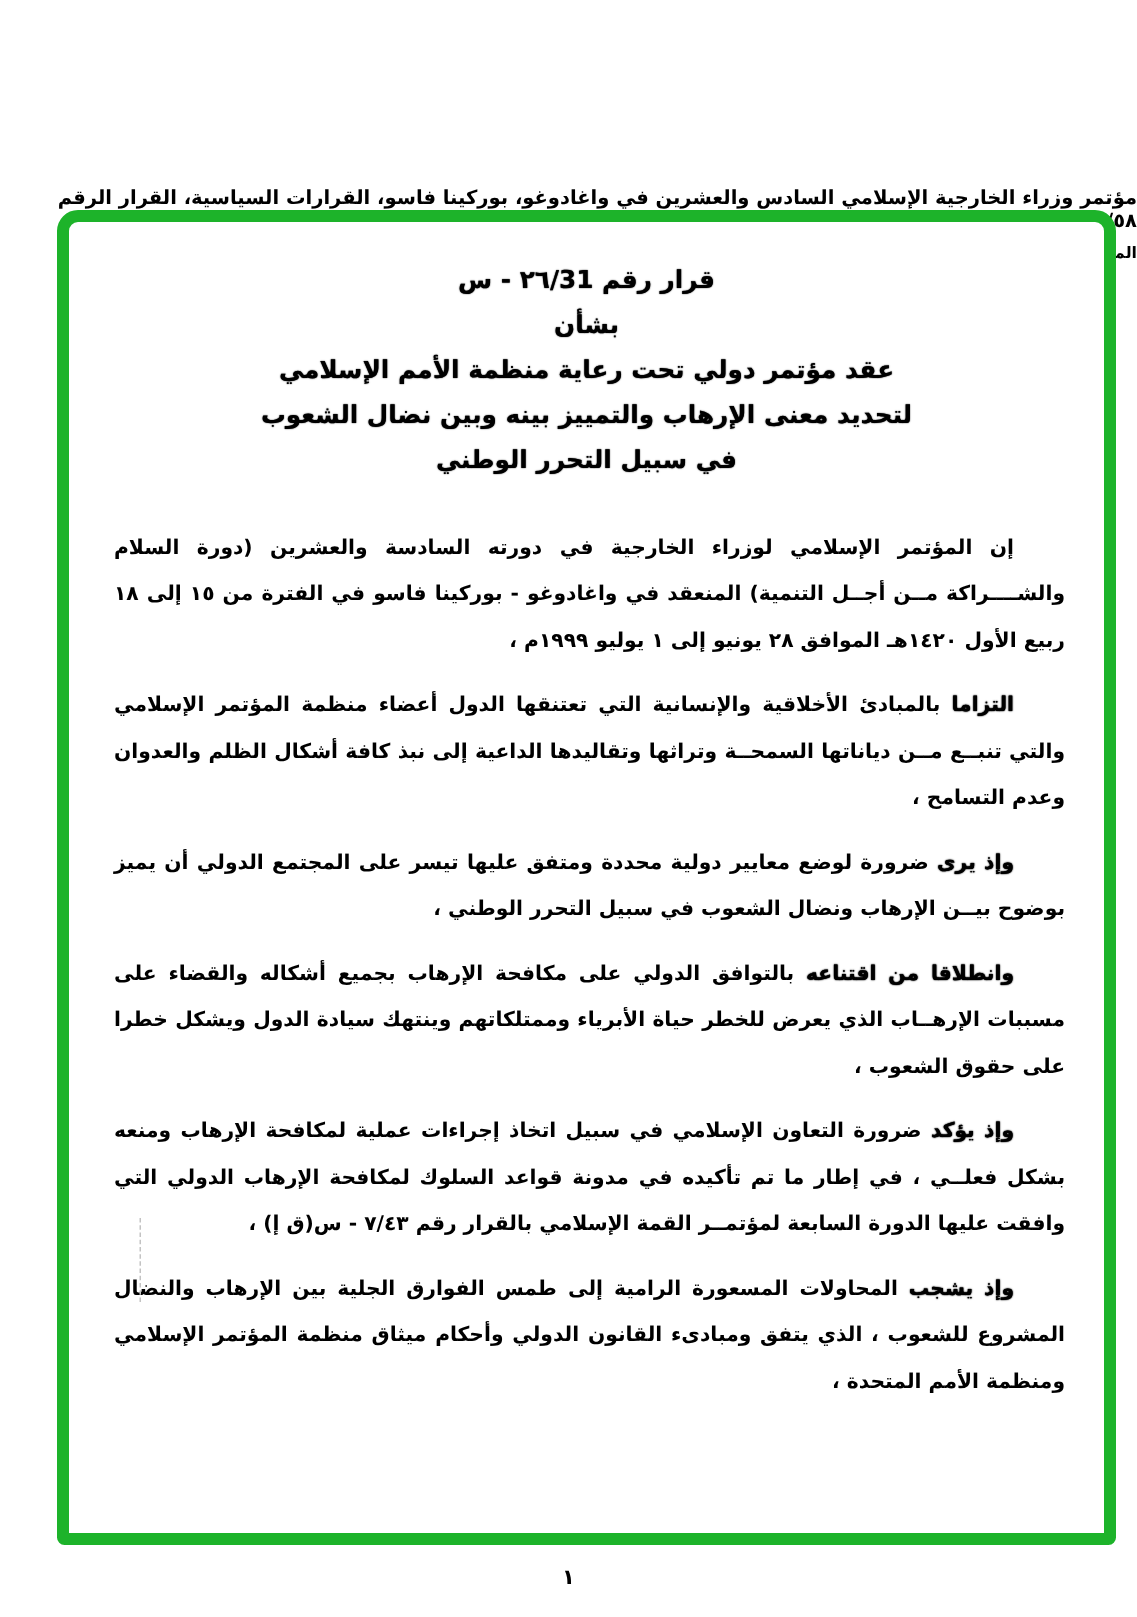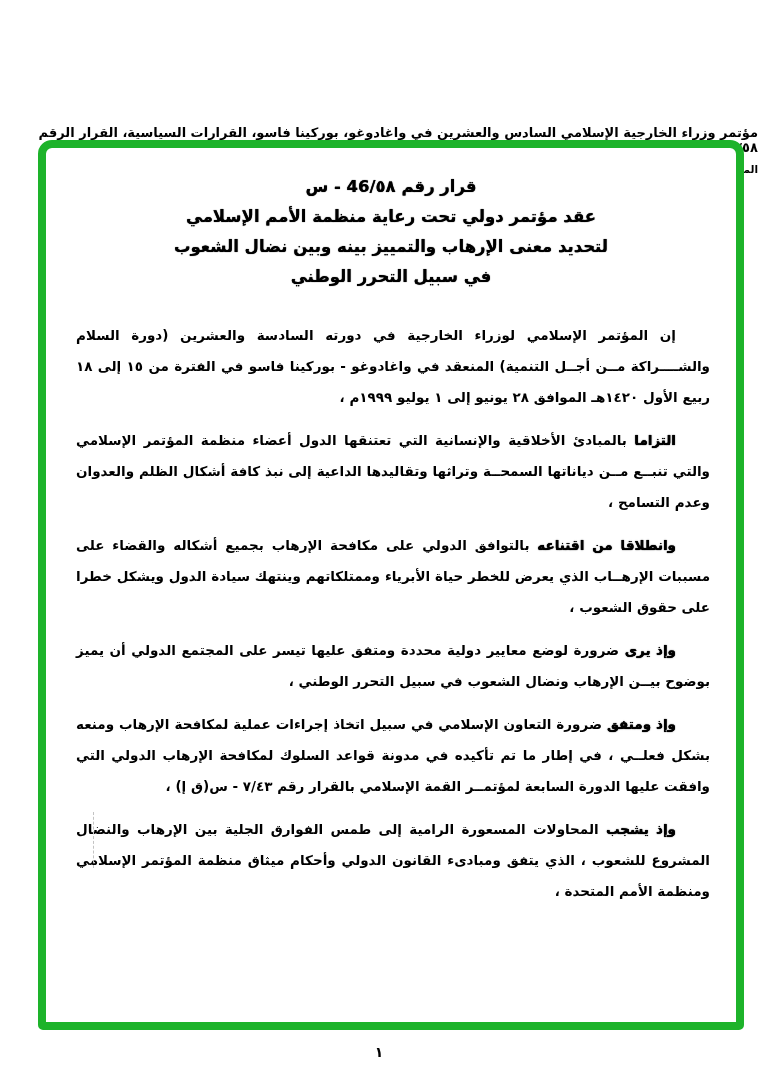--- a/index.html
+++ b/index.html
@@ -38,30 +38,31 @@
 </head>
 <body>
 
 <div class="page-header">
   <div class="header-line1">مؤتمر وزراء الخارجية الإسلامي السادس والعشرين في واغادوغو، بوركينا فاسو، القرارات السياسية، القرار الرقم ٢٦/٥٨-س</div>
   <div class="header-line2">المصدر:  "منظمة المؤتمر الإسلامي، جدة"</div>
 </div>
 
 <div class="frame" style="border-color: rgb(29, 179, 42);">
   <div class="title-block">
-      <div>قرار رقم 46/٥٨ - س</div>
+      <div>قرار رقم ٢٦/31 - س</div>
+      <div>بشأن</div>
       <div>عقد مؤتمر دولي تحت رعاية منظمة الأمم الإسلامي</div>
       <div>لتحديد معنى الإرهاب والتمييز بينه وبين نضال الشعوب</div>
       <div>في سبيل التحرر الوطني</div>
     </div>
   <div class="body-block">
       <div class="para"><span>إن المؤتمر الإسلامي لوزراء الخارجية في دورته السادسة والعشرين (دورة السلام والشــــراكة مــن أجــل التنمية) المنعقد في واغادوغو - بوركينا فاسو في الفترة من ١٥ إلى ١٨ ربيع الأول ١٤٢٠هـ الموافق ٢٨ يونيو إلى ١ يوليو ١٩٩٩م ،</span></div>
       <div class="para"><span class="lead">التزاما</span><span> بالمبادئ الأخلاقية والإنسانية التي تعتنقها الدول أعضاء منظمة المؤتمر الإسلامي والتي تنبــع مــن دياناتها السمحــة وتراثها وتقاليدها الداعية إلى نبذ كافة أشكال الظلم والعدوان وعدم التسامح ،</span></div>
+      <div class="para"><span class="lead">وإذ يرى</span><span> ضرورة لوضع معايير دولية محددة ومتفق عليها تيسر على المجتمع الدولي أن يميز بوضوح بيــن الإرهاب ونضال الشعوب في سبيل التحرر الوطني ،</span></div>
       <div class="para"><span class="lead">وانطلاقا من اقتناعه</span><span> بالتوافق الدولي على مكافحة الإرهاب بجميع أشكاله والقضاء على مسببات الإرهــاب الذي يعرض للخطر حياة الأبرياء وممتلكاتهم وينتهك سيادة الدول ويشكل خطرا على حقوق الشعوب ،</span></div>
-      <div class="para"><span class="lead">وإذ يرى</span><span> ضرورة لوضع معايير دولية محددة ومتفق عليها تيسر على المجتمع الدولي أن يميز بوضوح بيــن الإرهاب ونضال الشعوب في سبيل التحرر الوطني ،</span></div>
-      <div class="para"><span class="lead">وإذ ومتفق</span><span> ضرورة التعاون الإسلامي في سبيل اتخاذ إجراءات عملية لمكافحة الإرهاب ومنعه بشكل فعلــي ، في إطار ما تم تأكيده في مدونة قواعد السلوك لمكافحة الإرهاب الدولي التي وافقت عليها الدورة السابعة لمؤتمــر القمة الإسلامي بالقرار رقم ٧/٤٣ - س(ق إ) ،</span></div>
+      <div class="para"><span class="lead">وإذ يؤكد</span><span> ضرورة التعاون الإسلامي في سبيل اتخاذ إجراءات عملية لمكافحة الإرهاب ومنعه بشكل فعلــي ، في إطار ما تم تأكيده في مدونة قواعد السلوك لمكافحة الإرهاب الدولي التي وافقت عليها الدورة السابعة لمؤتمــر القمة الإسلامي بالقرار رقم ٧/٤٣ - س(ق إ) ،</span></div>
       <div class="para"><span class="lead">وإذ يشجب</span><span> المحاولات المسعورة الرامية إلى طمس الفوارق الجلية بين الإرهاب والنضال المشروع للشعوب ، الذي يتفق ومبادىء القانون الدولي وأحكام ميثاق منظمة المؤتمر الإسلامي ومنظمة الأمم المتحدة ،</span></div>
     </div>
 </div>
 
 <div class="scan-artifact"></div>
 
 <div class="page-number">١</div>
 
 </body></html>

